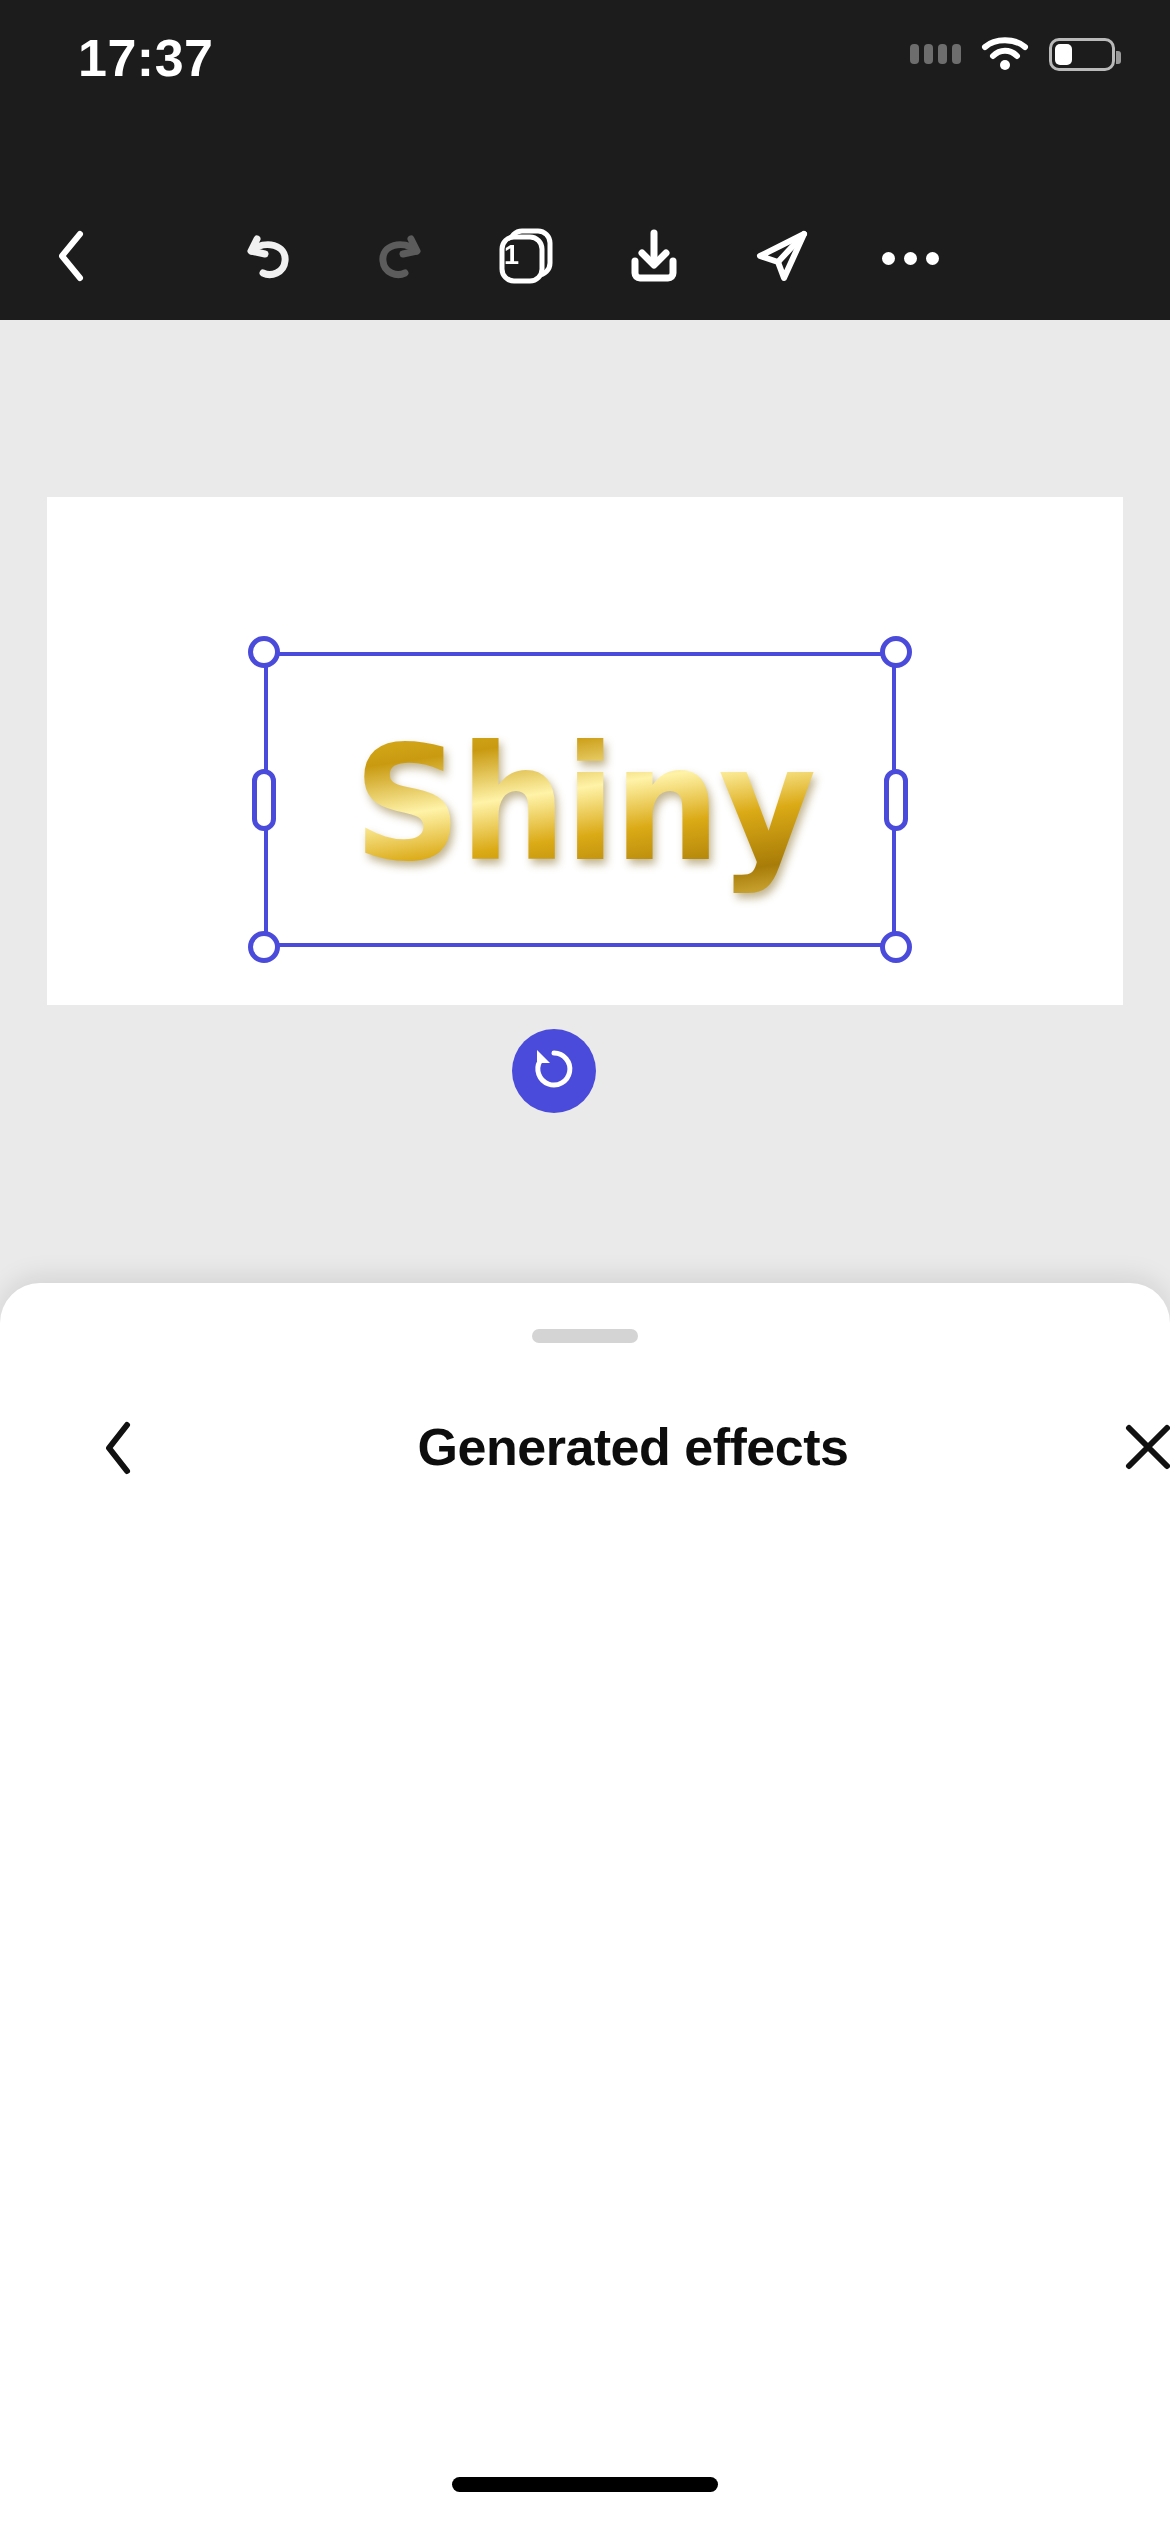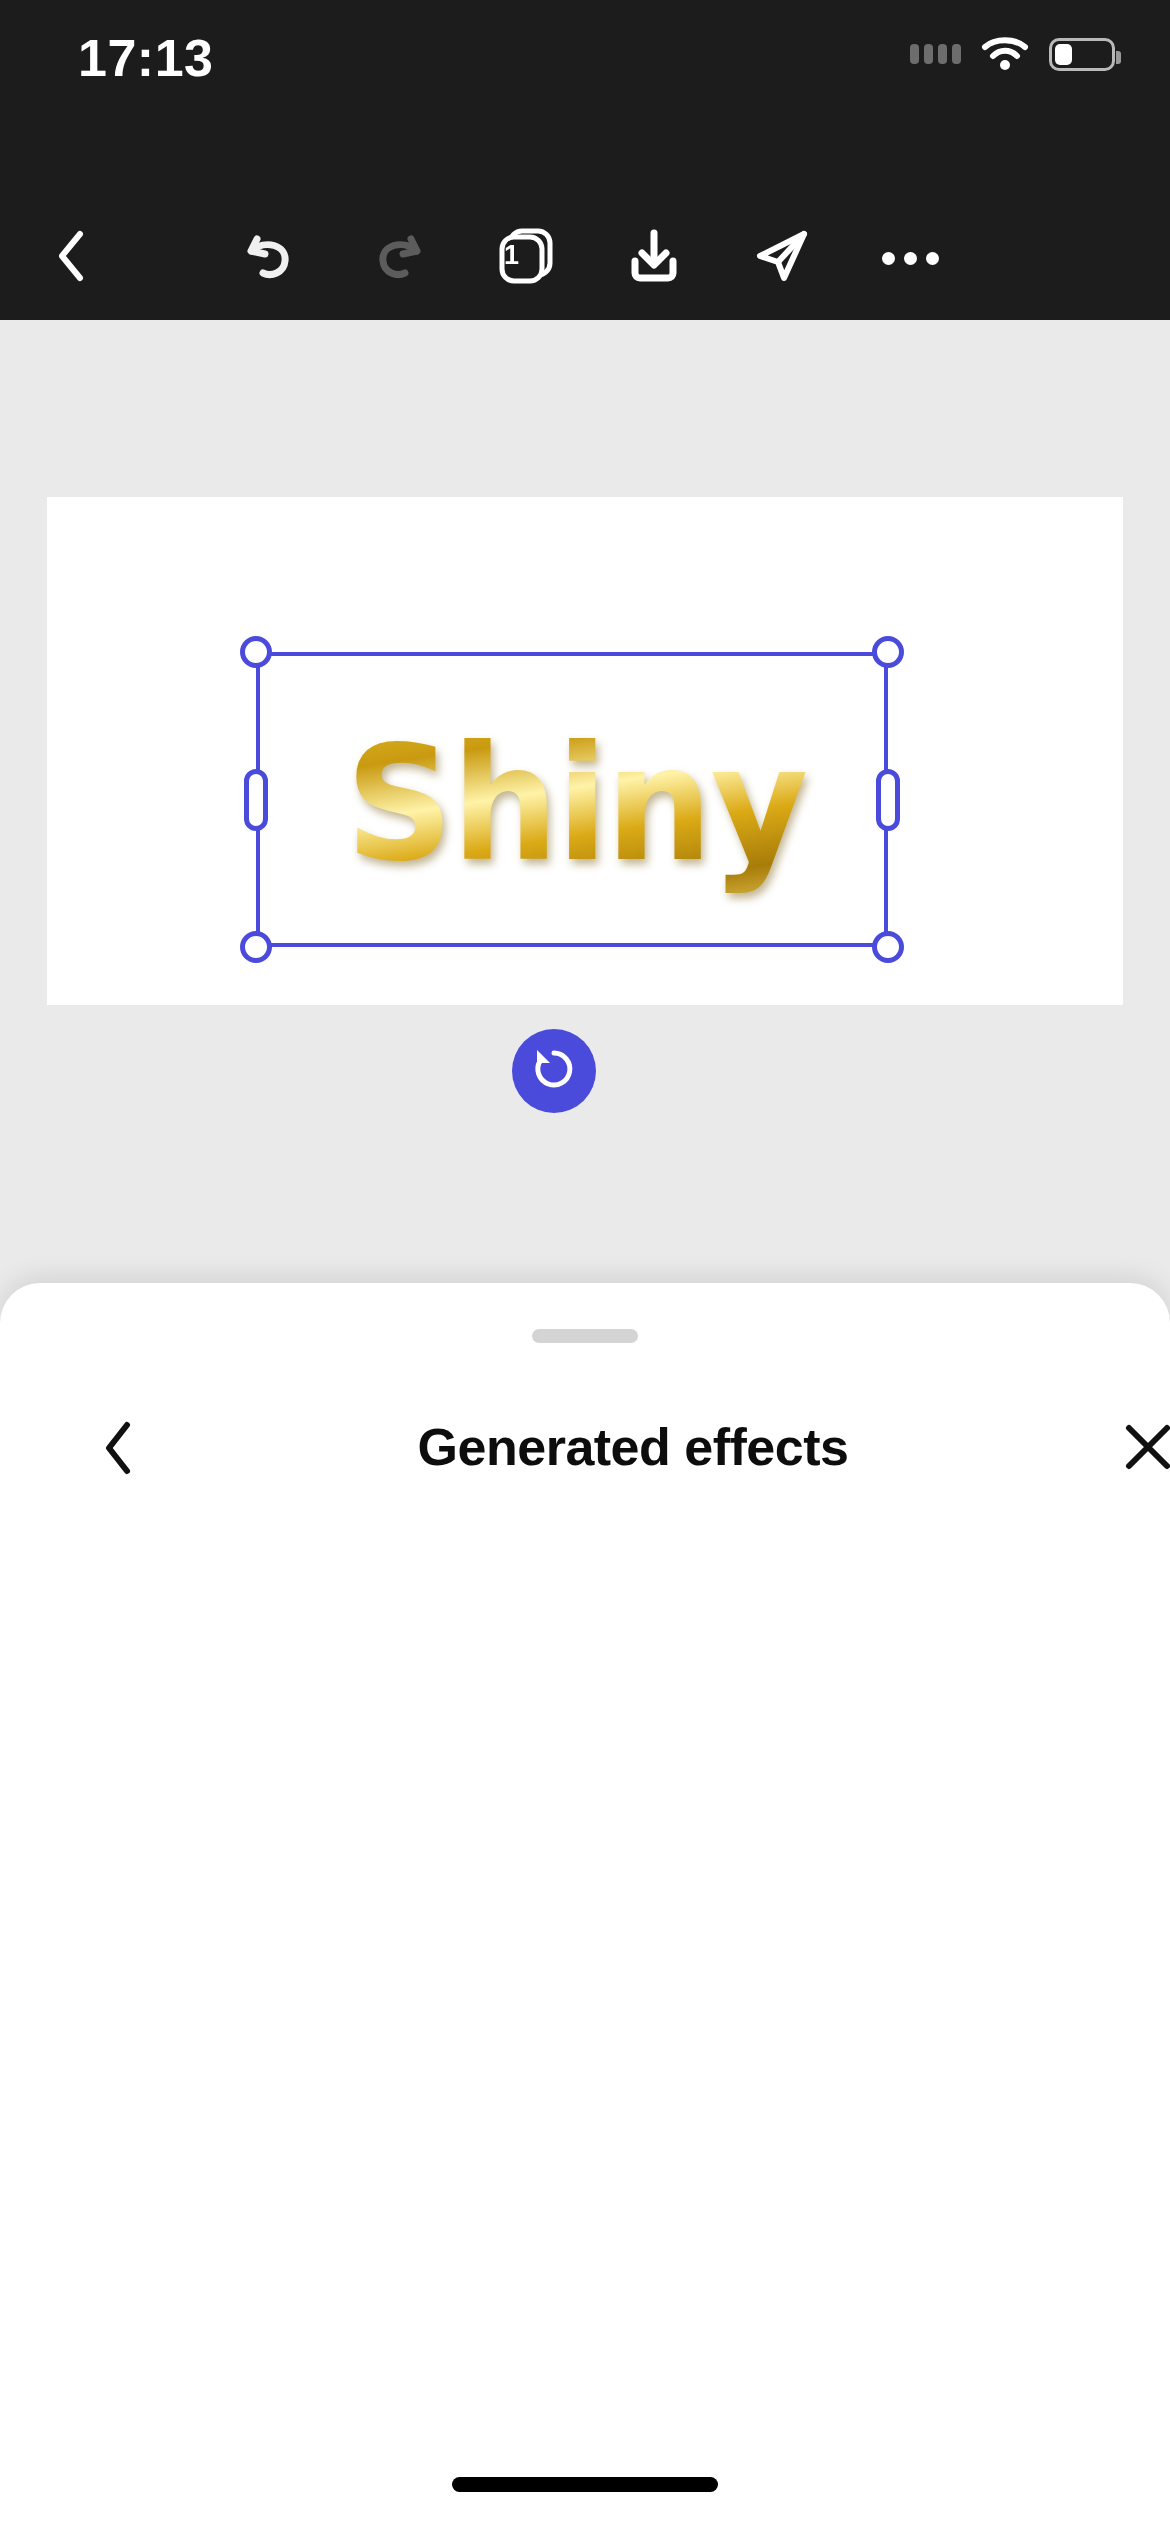--- a/index.html
+++ b/index.html
@@ -61,21 +61,21 @@
     position:absolute; left:47px; top:177px; width:1076px; height:320px;
     background:#ffffff;
   }
   .canvas-ext {
     position:absolute; left:47px; top:497px; width:1076px; height:188px;
     background:#ffffff;
   }
 
   
   .sel {
-    position:absolute; left:256px; top:652px; width:632px; height:295px;
+    position:absolute; left:264px; top:652px; width:632px; height:295px;
     border:4px solid #4b4bdb; z-index:3;
   }
   .handle-c {
     position:absolute; width:32px; height:32px; border-radius:50%;
     background:#ffffff; border:5px solid #4b4bdb;
   }
   .hc-tl { left:-20px; top:-20px; }
   .hc-tr { right:-20px; top:-20px; }
   .hc-bl { left:-20px; bottom:-20px; }
   .hc-br { right:-20px; bottom:-20px; }
@@ -131,21 +131,21 @@
     position:absolute; left:50%; margin-left:-133px; top:2477px;
     width:266px; height:15px; border-radius:8px; background:#000000; z-index:8;
   }
 </style>
 </head>
 <body>
 
 <div class="phone">
 
   <div class="statusbar">
-    <div class="sb-time">17:13</div>
+    <div class="sb-time">17:37</div>
     <div class="sb-right">
       <div class="sb-dots">
         <i></i>
           <i></i>
           <i></i>
           <i></i>
       </div>
       <div class="sb-wifi">
         <svg width="48" height="36" viewBox="0 0 48 36">
           <path d="M4 11 C14 2,34 2,44 11" stroke="#fff" stroke-width="6" fill="none" stroke-linecap="round"></path>

